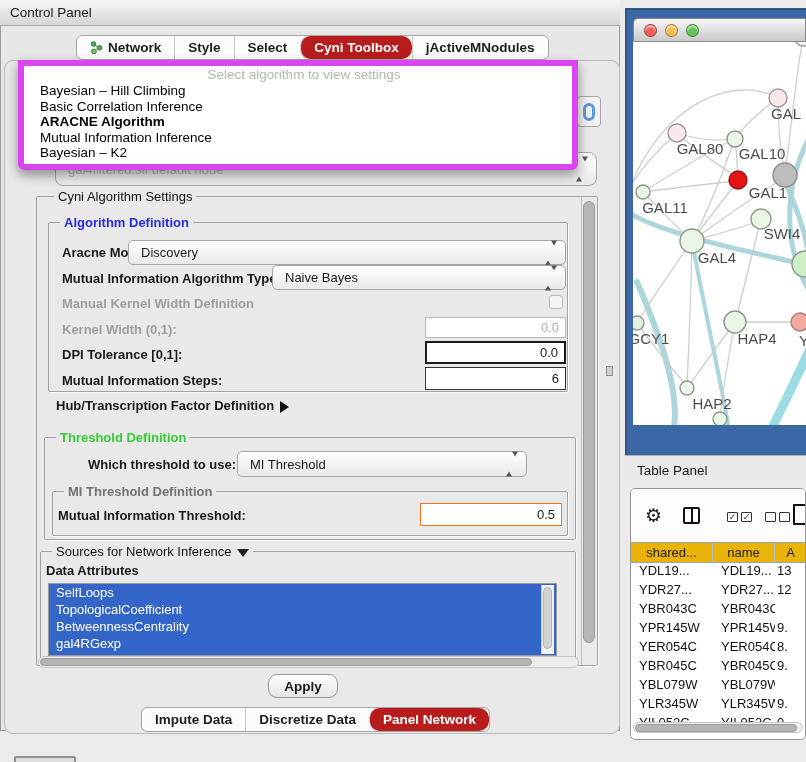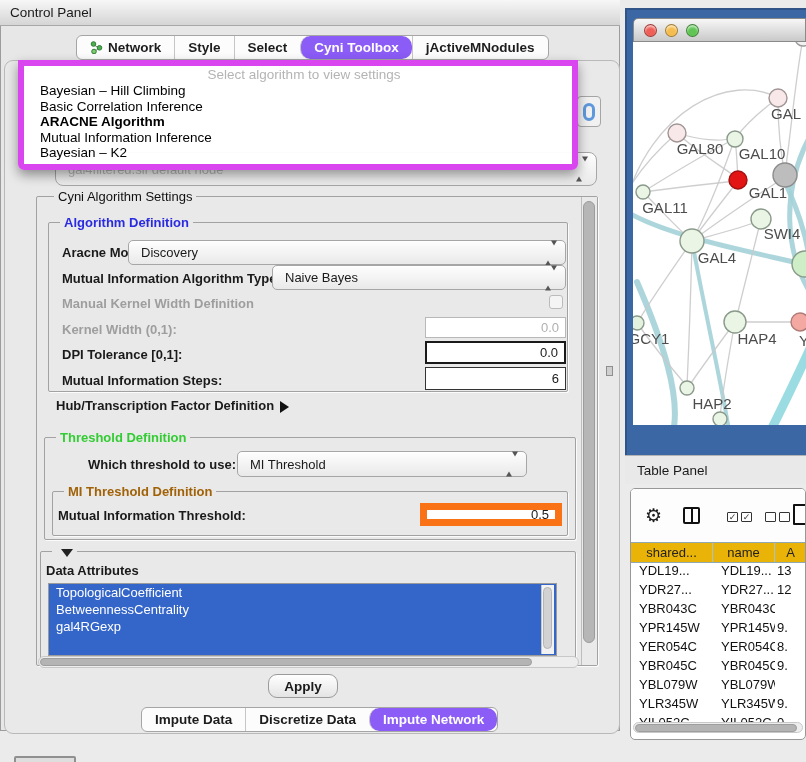--- a/index.html
+++ b/index.html
@@ -21,21 +21,21 @@
   .cp-content { left:4px; top:60px; width:616px; height:674px; background:#e9e9e9;
                 border:1px solid #b9b9b9; border-radius:9px; }
 
   
   .seg { display:flex; height:25px; border:1px solid #a5a5a5; border-radius:6px;
          background:#fcfcfc; overflow:hidden; z-index:20; }
   .seg .tab { display:flex; align-items:center; gap:5px; padding:0 13px;
               font-size:13.5px; font-weight:600; color:#1d1d1d; border-left:1px solid #c6c6c6;
               white-space:nowrap; }
   .seg .tab:first-child { border-left:none; }
-  .seg .tab.selected { background:#8b5cf6; color:#ffffff;border-radius:10px; }
+  .seg .tab.selected { background:#b91c1c; color:#ffffff;border-radius:10px; }
 
   
   .popup { left:18px; top:60px; width:560px; height:110px; background:rgba(255,255,255,.97);
            border:6px solid #d946ef; border-radius:0 0 6px 6px; z-index:40;
            box-shadow:0 5px 12px rgba(0,0,0,.4); overflow:hidden;padding-left:12px; }
   .popup .ph { text-align:center; color:#b4b4b4; font-size:13.5px; height:17px; line-height:17px;}
   .popup .item { font-size:13.5px; height:15.5px; line-height:15.5px; padding-left:4px; color:#000;}
   .popup .item.bold { font-weight:bold; }
 
   
@@ -219,47 +219,48 @@
 <div class="abs groupbox" style="left:44px; top:437px; width:532px; height:103px;"></div>
 <div class="abs gtitle lbl" style="left:56px; top:430px; color:#33cc33;">Threshold Definition</div>
 
 <div class="abs lbl" style="left:88px; top:457px;">Which threshold to use:</div>
 <div class="abs combo" style="left:237px; top:451px; width:290px; height:26px;">
   <span>MI Threshold</span>
   <span class="arrows"><span class="arr-up"></span><span class="arr-dn"></span></span>
 </div>
 
 <div class="abs groupbox" style="left:52px; top:491px; width:516px; height:45px;"></div>
-<div class="abs gtitle lbl" style="left:64px; top:484px; color:#a16207;">MI Threshold Definition</div>
+<div class="abs gtitle lbl" style="left:64px; top:484px; color:#737373;">MI Threshold Definition</div>
 <div class="abs lbl" style="left:58px; top:508px;">Mutual Information Threshold:</div>
-<div class="abs field" style="left:420px; top:503px; width:142px; height:23px; border:7px solid #f97316;">0.5</div>
+<div class="abs field" style="left:420px; top:503px; width:142px; height:23px; border:1px solid #f97316;">0.5</div>
 
 <div class="abs groupbox" style="left:40px; top:551px; width:536px; height:115px;"></div>
 <div class="abs gtitle" style="left:52px; top:544px; color:#111;">
-  <span class="tri-down"></span>
+  <span>Sources for Network Inference</span><span class="tri-down"></span>
 </div>
 <div class="abs lbl" style="left:46px; top:563px;">Data Attributes</div>
 <div class="abs attr-list" style="left:48px; top:583px; width:509px; height:73px;">
+    <div class="attr-item" style="background: rgb(52, 101, 200);">SelfLoops</div>
     <div class="attr-item" style="background: rgb(52, 101, 200);">TopologicalCoefficient</div>
     <div class="attr-item" style="background: rgb(52, 101, 200);">BetweennessCentrality</div>
     <div class="attr-item" style="background: rgb(52, 101, 200);">gal4RGexp</div>
     <div class="attr-fill" style="background: rgb(52, 101, 200);"></div>
   </div>
 <div class="abs" style="left:541px; top:585px; width:13px; height:69px; background:#f2f2f2; border-left:1px solid #c5c5c5;"></div>
 <div class="abs" style="left:543px; top:587px; width:9px; height:62px; background:#d2d2d2; border:1px solid #b5b5b5; border-radius:5px;"></div>
 
 <div class="abs htrack" style="left:38px; top:656px; width:541px; height:12px;"></div>
 <div class="abs hthumb" style="left:40px; top:658px; width:492px; height:8px;"></div>
 
 <div class="abs btn" style="left:268px; top:674px; width:70px; height:24px;">Apply</div>
 
 <div class="abs seg" style="left:141px; top:707px;">
     <div class="tab">Impute Data</div>
     <div class="tab">Discretize Data</div>
-    <div class="tab selected">Impute Network</div>
+    <div class="tab selected">Panel Network</div>
   </div>
 
 <div class="abs partial-btn"></div>
 
 <div class="abs net-frame"></div>
 <div class="abs net-titlebar">
   <span class="light" style="background: rgb(238, 95, 87);"></span>
   <span class="light" style="background: rgb(245, 189, 79);"></span>
   <span class="light" style="background: rgb(97, 197, 85);"></span>
 </div>

